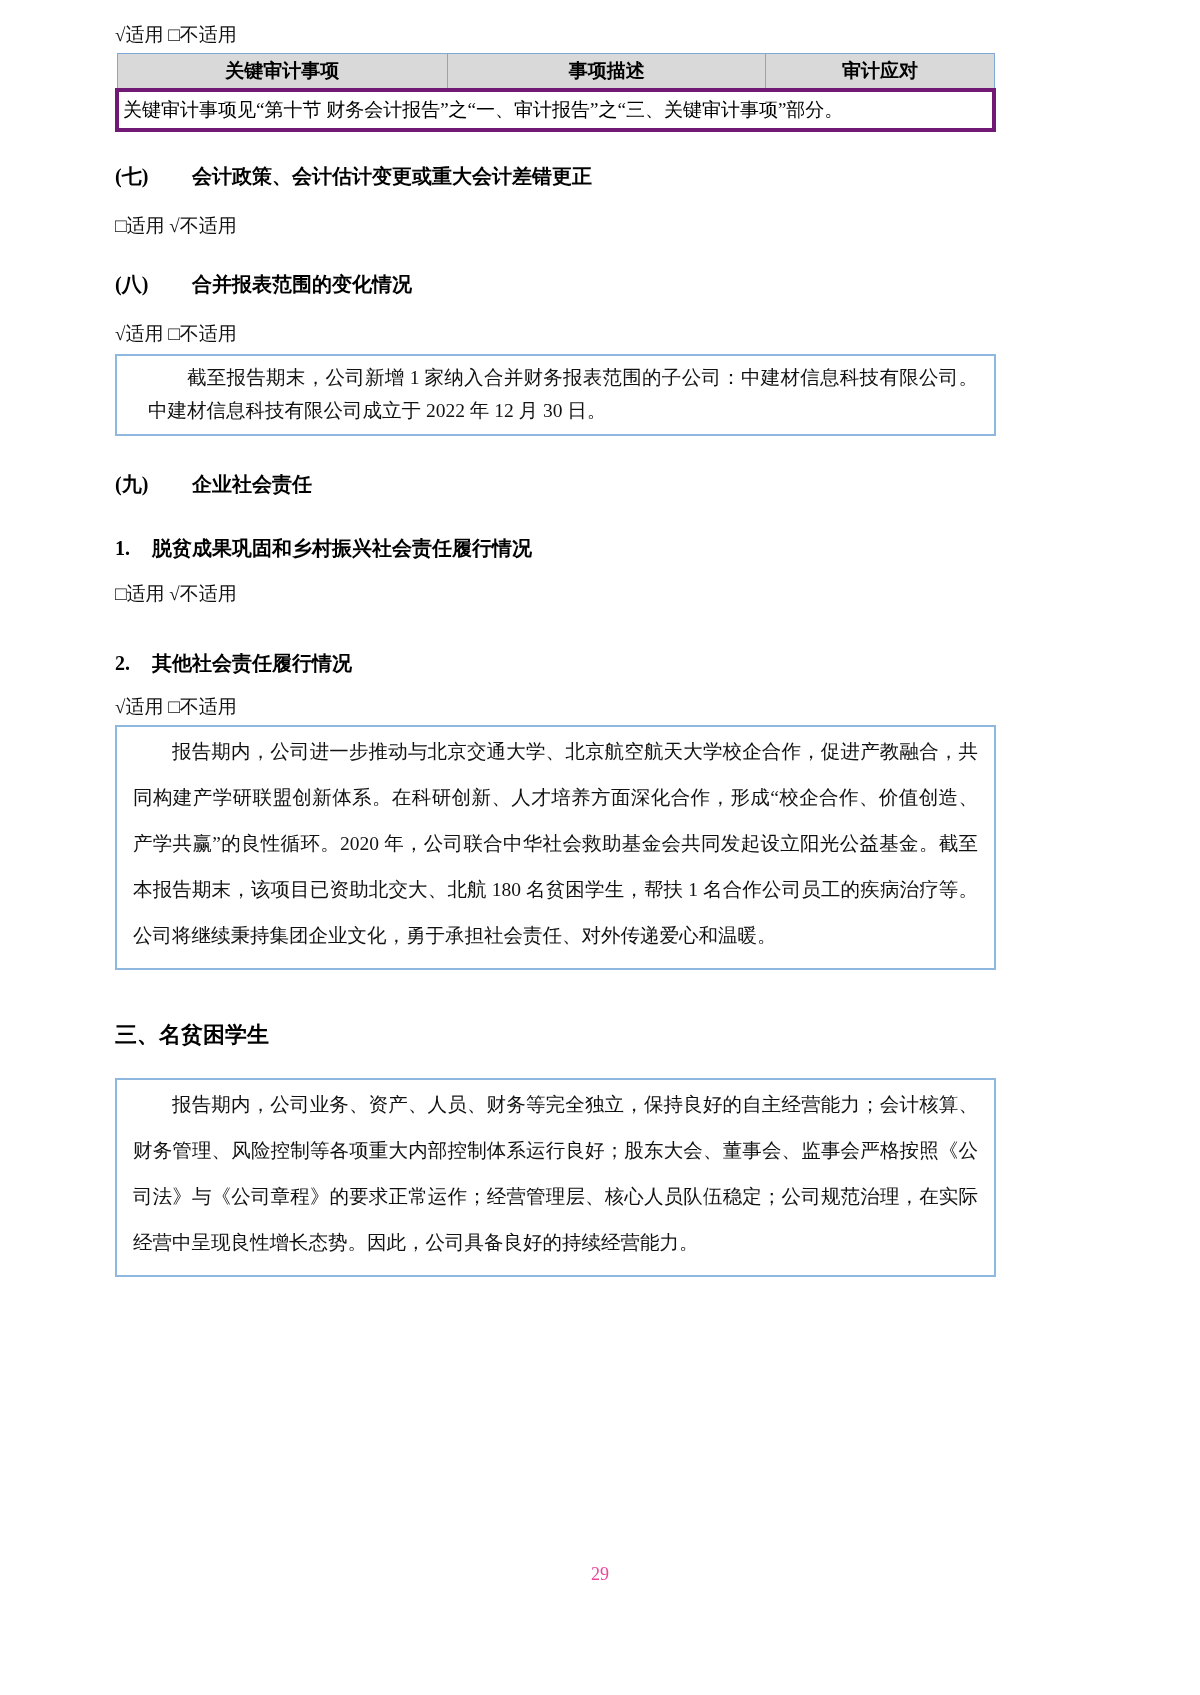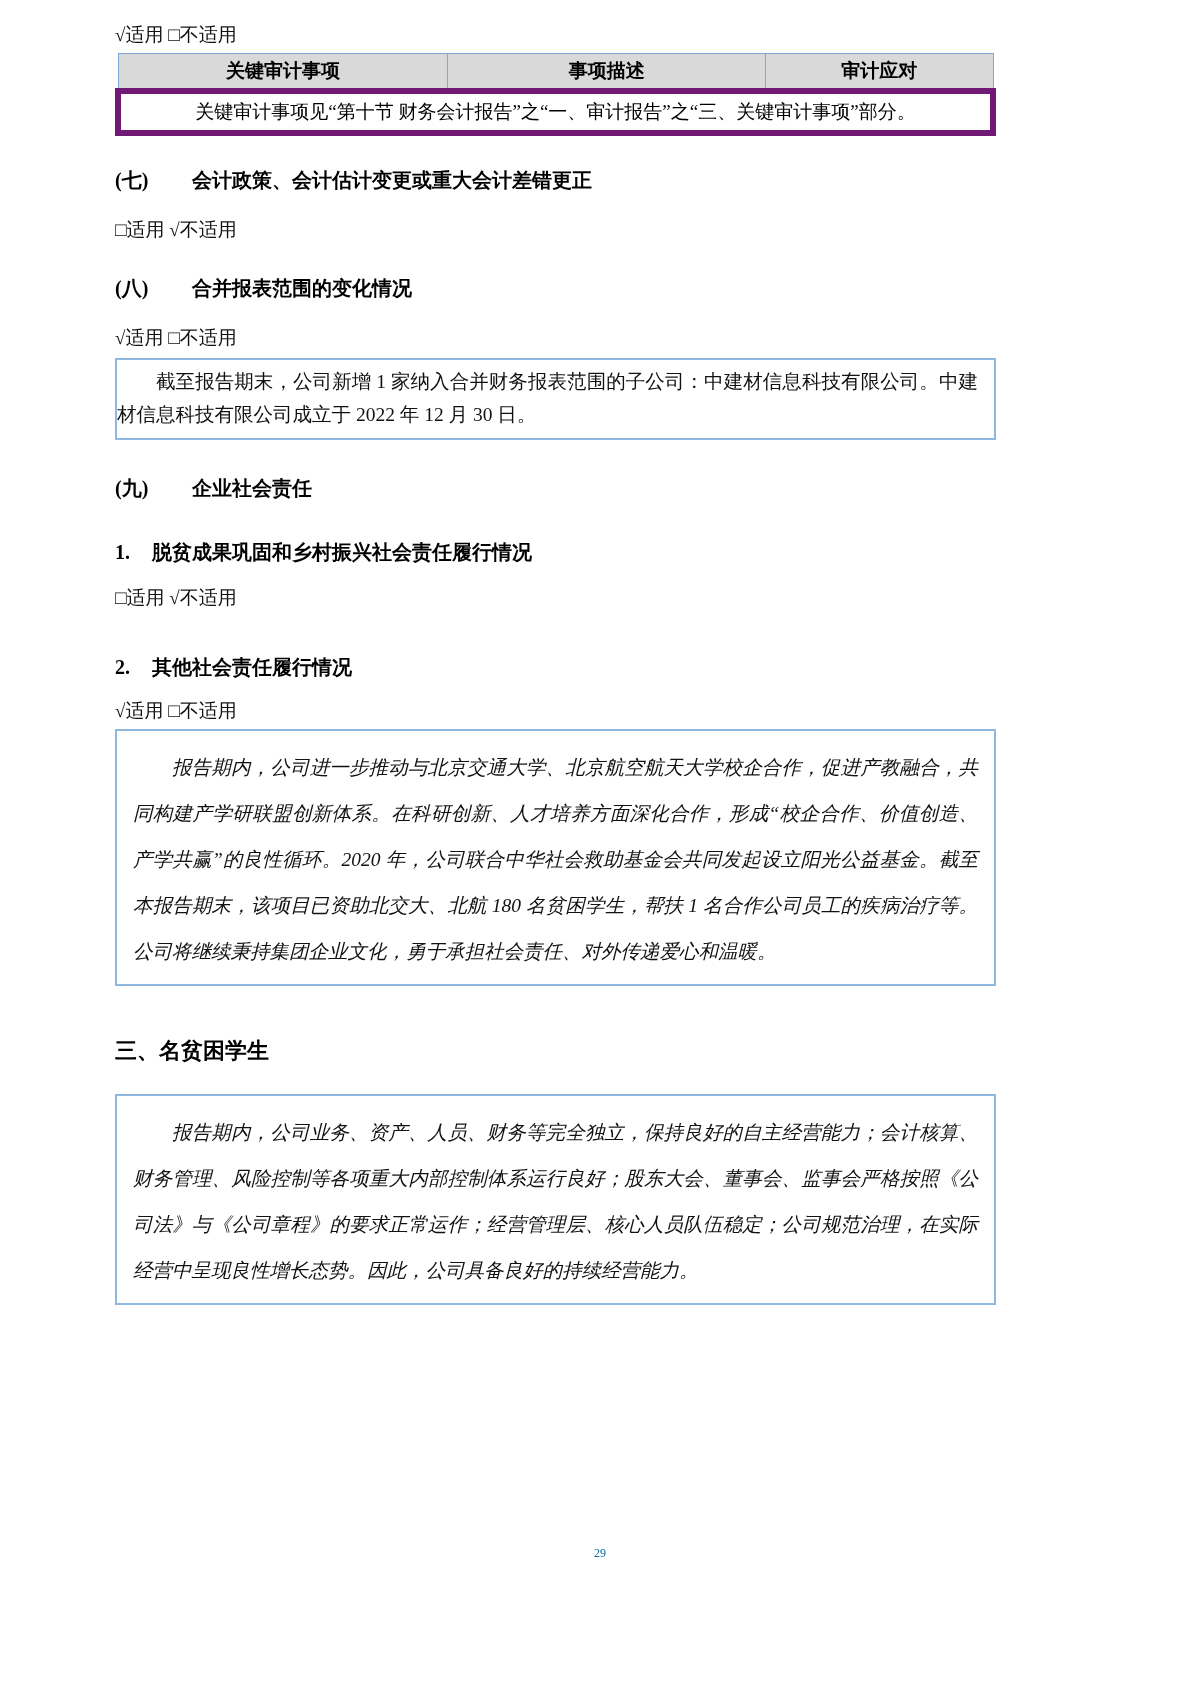--- a/index.html
+++ b/index.html
@@ -47,70 +47,70 @@
   }
   table.audit-table th {
     background: #d9d9d9;
     border: 1px solid #7fa8d9;
     font-weight: bold;
     font-size: 19px;
     padding: 4px 2px;
     text-align: center;
   }
   table.audit-table td {
-    border: 6px solid #701a75;
+    border: 4px solid #701a75;
     font-size: 19px;
     padding: 5px 4px;
-    text-align: center;
+    text-align: left;
   }
   .col1 { width: 37.7%; }
   .col2 { width: 36.3%; }
   .col3 { width: 26%; }
   
   .textbox {
     border: 2px solid #8fb8e0;
     background: #ffffff;
     box-sizing: border-box;
   }
   .textbox p {
     margin: 0;
     text-indent: 2em;
     font-size: 19.5px;
     text-align: justify;
     color: #111;
   }
-  .box-tight   { padding: 5px 16px 7px 0; }
+  .box-tight   { padding: 5px 16px 7px 31px; }
   .box-tight p { line-height: 33px; }
-  .box-loose   { padding: 14px 16px 9px 16px; font-style: italic; }
+  .box-loose   { padding: 2px 16px 9px 16px; }
   .box-loose p { line-height: 46px; }
   
   .mt-first   { margin-top: 165px; }
   .mt-apply   { margin-top: 23px; }
   .mt-table   { margin-top: 7px; }
   .mt-sec7    { margin-top: 32px; }
   .mt-apply2  { margin-top: 26px; }
   .mt-sec8    { margin-top: 35px; }
   .mt-apply3  { margin-top: 26px; }
   .mt-box1    { margin-top: 9px; }
   .mt-sec9    { margin-top: 36px; }
   .mt-sub1    { margin-top: 40px; }
   .mt-apply4  { margin-top: 22px; }
   .mt-sub2    { margin-top: 46px; }
   .mt-apply5  { margin-top: 20px; }
   .mt-box2    { margin-top: 7px; }
   .mt-sec3    { margin-top: 52px; }
   .mt-box3    { margin-top: 30px; }
   .page-number {
     position: absolute;
-    bottom: 134px;
+    bottom: 110px;
     left: 0;
     width: 100%;
     text-align: center;
-    font-size: 12px;
-    color: #0369a1;
+    font-size: 18px;
+    color: #ec4899;
   }
 </style>
 </head>
 <body>
 
 <div class="page">
   <div class="content">
 
 
     <div class="apply-line mt-apply">√适用 □不适用</div>

